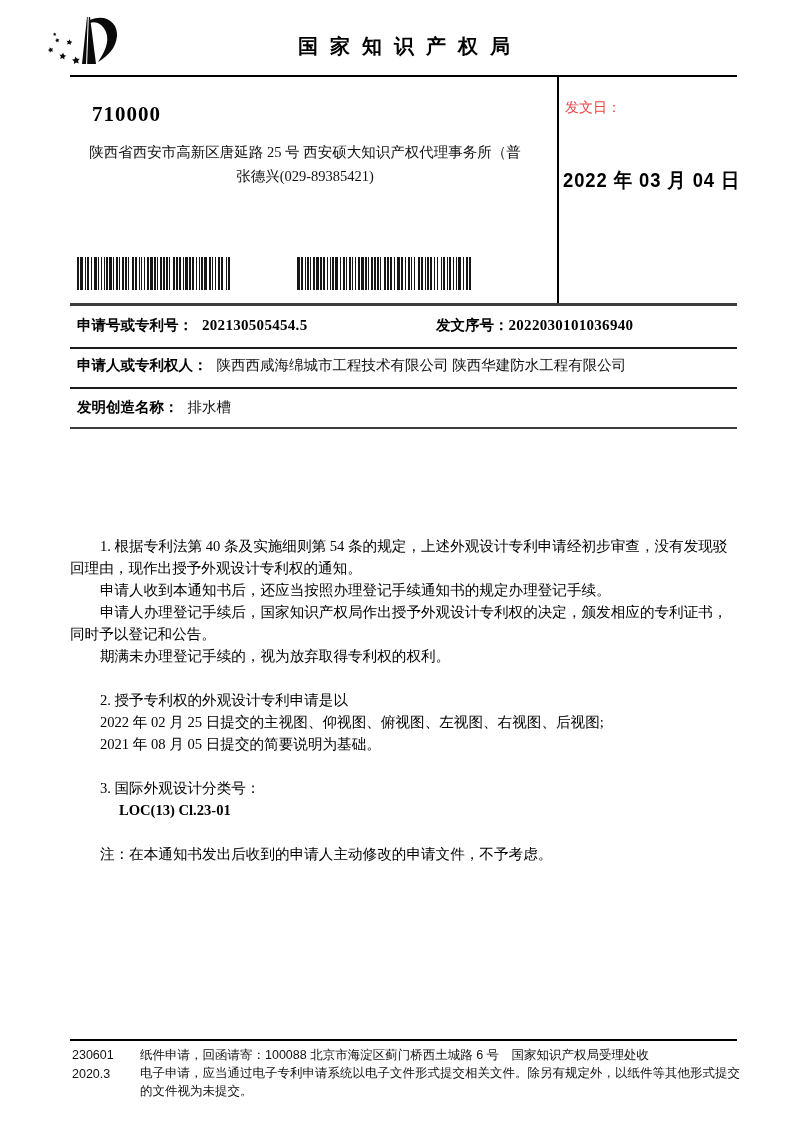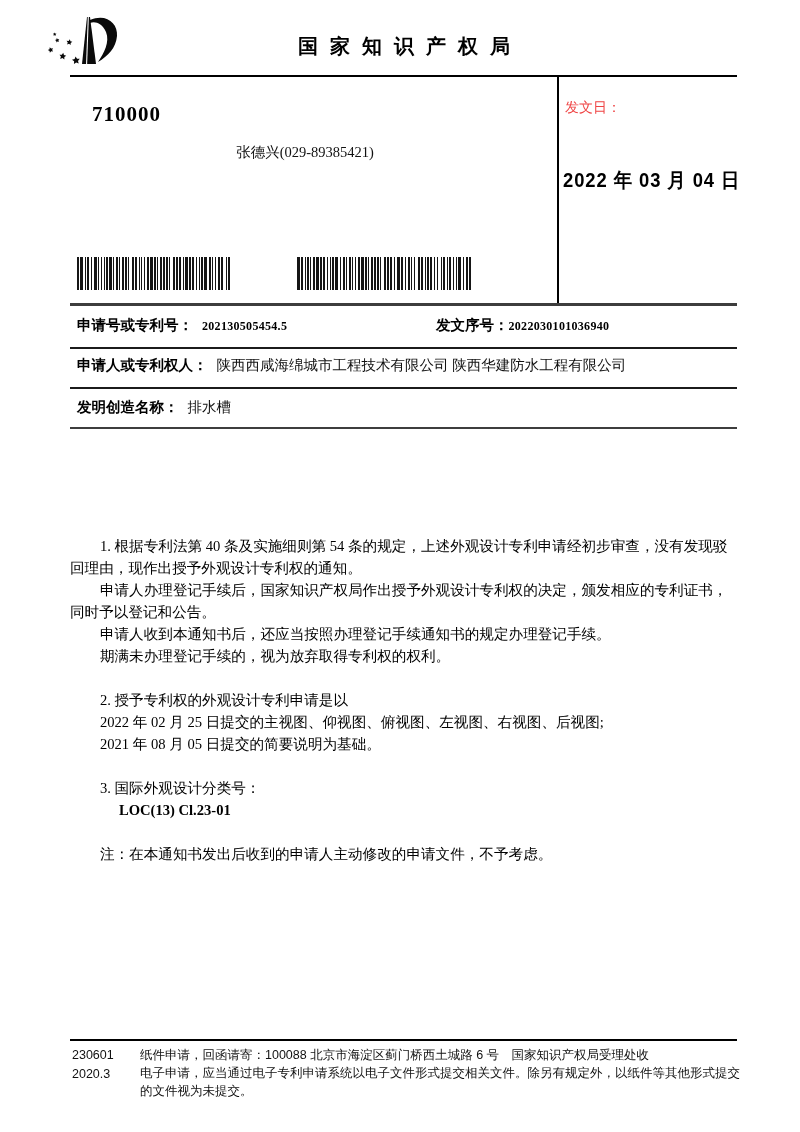--- a/index.html
+++ b/index.html
@@ -35,21 +35,21 @@
 
   
   .barcode{position:absolute;top:257px;height:33px;display:flex;overflow:hidden;}
   .barcode.left{left:77px;width:183px;}
   .barcode.right{left:297px;width:218px;}
   .barcode i{display:block;height:100%;flex:none;}
 
   
   .frow{position:absolute;white-space:nowrap;font-size:14.5px;}
   .frow .lbl{font-family:Liberation Serif, serif;font-weight:bold;}
-  .frow .val-num{font-weight:bold;font-size:12px;letter-spacing:.3px;}
+  .frow .val-num{font-weight:bold;font-size:15px;letter-spacing:.3px;}
   .frow .val-txt{color:#111;}
   .row1a{left:77px;top:316px;}
   .row1b{left:436px;top:316px;}
   .row2{left:77px;top:356px;}
   .row3{left:77px;top:398px;}
   .frow .gap-s{display:inline-block;width:9px;}
 
   
   .notice-title{position:absolute;left:70px;top:452px;width:668px;text-align:center;
     font-family:"Liberation Sans","DejaVu Sans",sans-serif;font-weight:bold;
@@ -96,20 +96,21 @@
 
   <div class="rule header"></div>
   <div class="vdivider"></div>
   <div class="rule thick1"></div>
   <div class="rule r2"></div>
   <div class="rule r3"></div>
   <div class="rule r4"></div>
 
   <div class="postcode">710000</div>
   <div class="address">
+    <div>陕西省西安市高新区唐延路 25 号  西安硕大知识产权代理事务所（普</div>
     <div>张德兴(029-89385421)</div>
   </div>
 
   <div class="dispatch-label">发文日：</div>
   <div class="dispatch-date">2022 年 03 月 04 日</div>
 
   <div class="barcode left">
       <i style="width:2px;background:#161616;"></i>
       <i style="width:1px;"></i>
       <i style="width:3px;background:#161616;"></i>
@@ -325,22 +326,22 @@
   <div class="frow row2">
     <span class="lbl">申请人或专利权人：</span><span class="gap-s"></span><span class="val-txt">陕西西咸海绵城市工程技术有限公司  陕西华建防水工程有限公司</span>
   </div>
   <div class="frow row3">
     <span class="lbl">发明创造名称：</span><span class="gap-s"></span><span class="val-txt">排水槽</span>
   </div>
 
 
   <div class="body-text">
     <p>1. 根据专利法第 40 条及实施细则第 54 条的规定，上述外观设计专利申请经初步审查，没有发现驳回理由，现作出授予外观设计专利权的通知。</p>
+    <p>申请人收到本通知书后，还应当按照办理登记手续通知书的规定办理登记手续。</p>
     <p>申请人办理登记手续后，国家知识产权局作出授予外观设计专利权的决定，颁发相应的专利证书，同时予以登记和公告。</p>
-    <p>申请人收到本通知书后，还应当按照办理登记手续通知书的规定办理登记手续。</p>
     <p>期满未办理登记手续的，视为放弃取得专利权的权利。</p>
     <p class="gap">2. 授予专利权的外观设计专利申请是以</p>
     <p>2022 年 02 月 25 日提交的主视图、仰视图、俯视图、左视图、右视图、后视图;</p>
     <p>2021 年 08 月 05 日提交的简要说明为基础。</p>
     <p class="gap">3. 国际外观设计分类号：</p>
     <p class="loc">LOC(13) Cl.23-01</p>
     <p class="gap">注：在本通知书发出后收到的申请人主动修改的申请文件，不予考虑。</p>
   </div>
 
   <div class="rule footer"></div>

